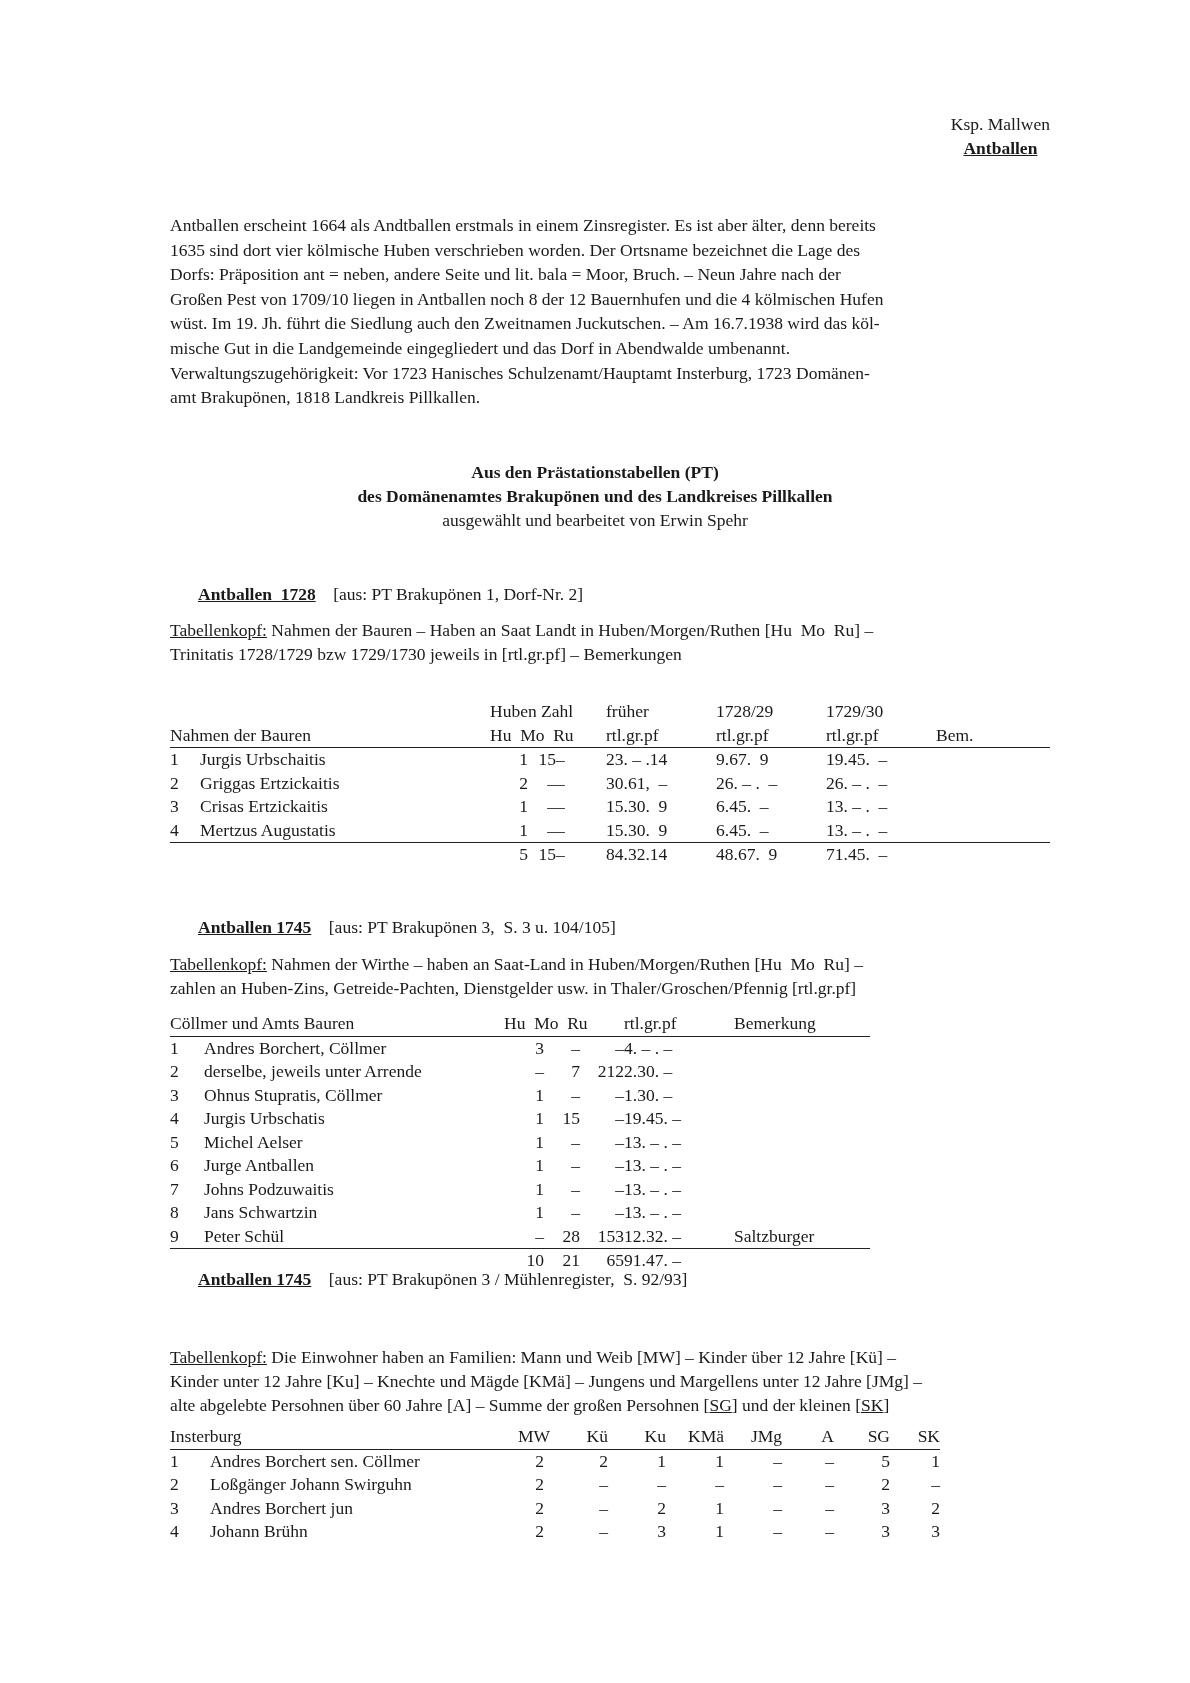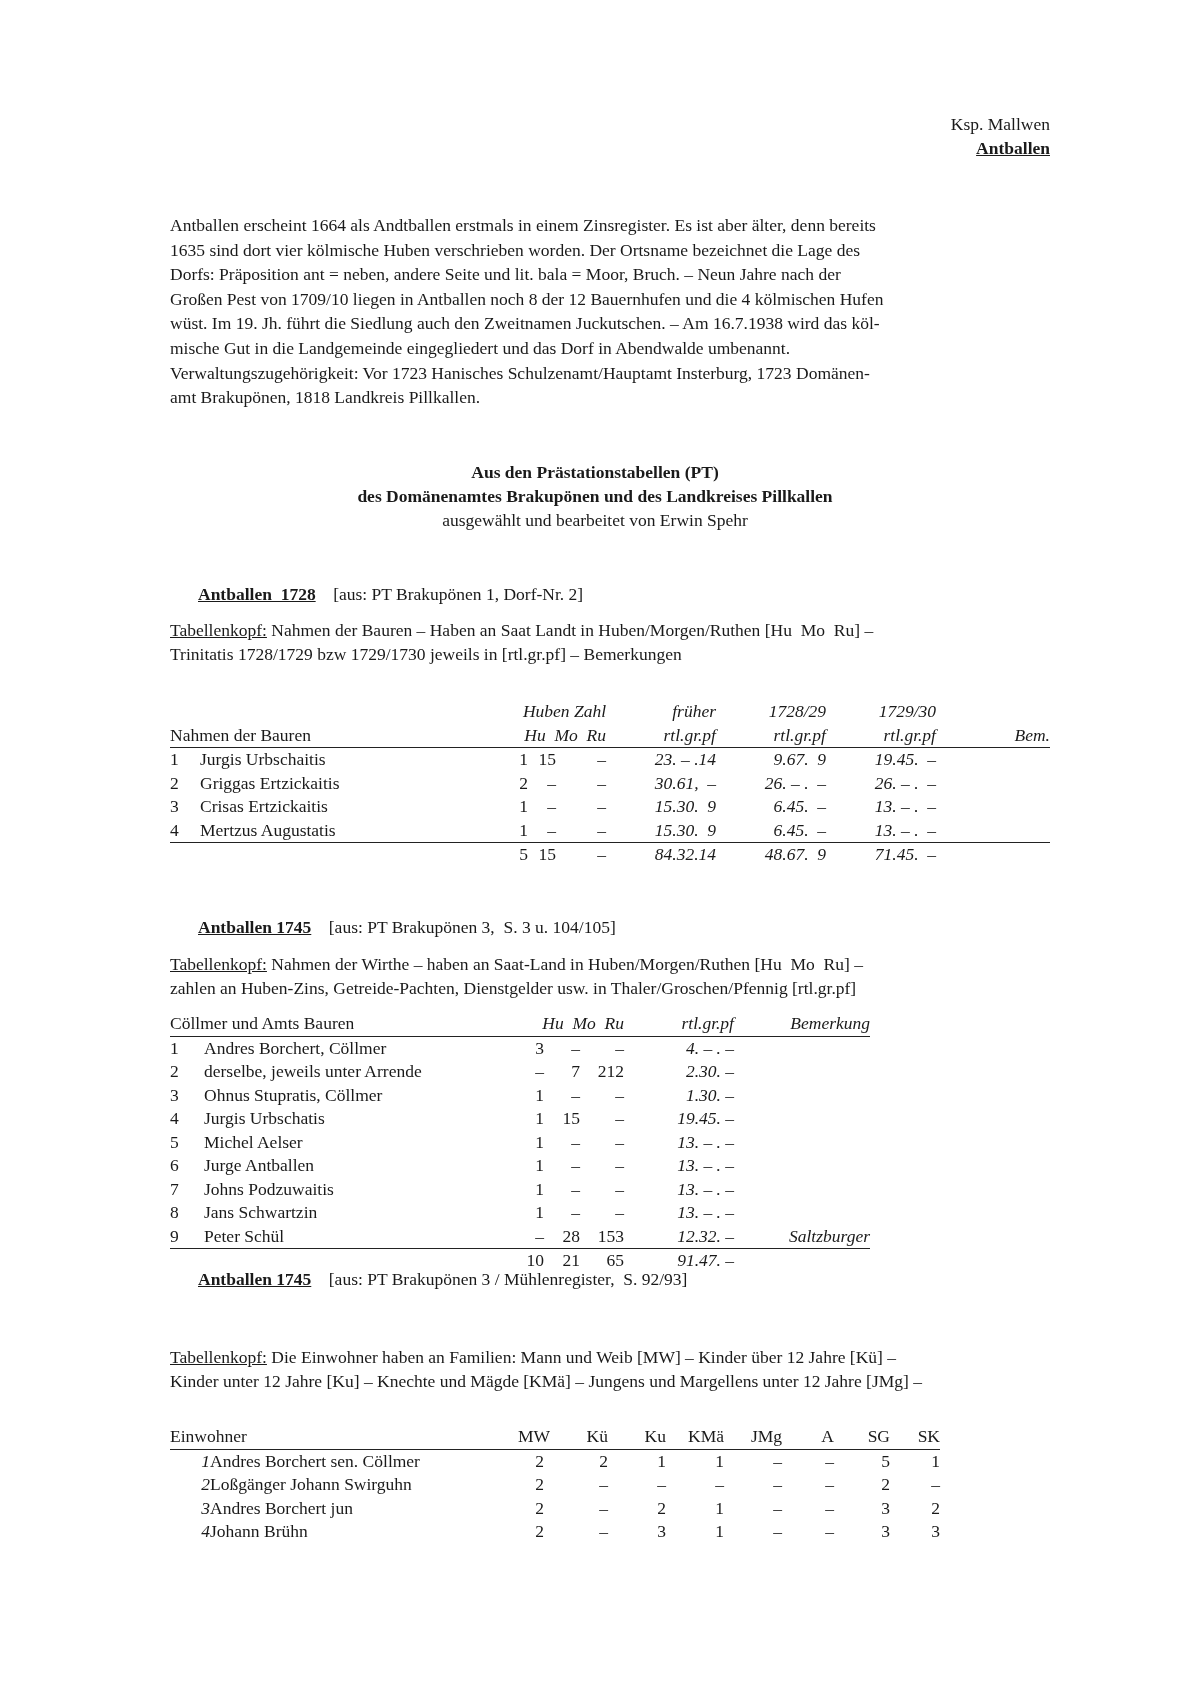--- a/index.html
+++ b/index.html
@@ -2,32 +2,32 @@
 <html><head>
 <meta charset="utf-8">
 <style>
   html, body { margin: 0; padding: 0; background: #ffffff; }
   body {
     width: 1190px; height: 1683px; position: relative; overflow: hidden;
     font-family: "Liberation Serif", "DejaVu Serif", serif;
     color: #1a1a1a; font-size: 17.5px;
   }
   .abs { position: absolute; }
-  .u { text-decoration: underline; }
+  .u { text-decoration: underline; text-align: center; }
   .b { font-weight: bold; }
   .header-right { right: 140px; top: 112px; text-align: right; line-height: 24px; }
   .intro { left: 170px; top: 213px; width: 880px; line-height: 24.6px; }
   .center-title { left: 0; width: 1190px; text-align: center; line-height: 24px; }
   .sec-title { left: 170px; line-height: 24px; margin-left: 28px; }
   .sec-desc { left: 170px; width: 880px; line-height: 24px; }
   table { border-collapse: collapse; position: absolute; font-size: 17.5px; }
   td { padding: 0; height: 23.5px; line-height: 23.5px; white-space: nowrap; }
   tr.hline td { border-bottom: 1.5px solid #222; }
   .num { text-align: right; }
-  .ctr { text-align: right; font-style: italic; }
+  .ctr { text-align: left; }
   .pre { white-space: pre; }
 </style>
 </head>
 <body>
 
 <div class="abs header-right">
   <div>Ksp. Mallwen</div>
   <div class="b u">Antballen</div>
 </div>
 
@@ -267,38 +267,41 @@
   </table>
 
 <div class="abs sec-title" style="top:1267px;">
   <span class="b u">Antballen 1745</span>
   <span class="pre">  </span>
   <span class="pre">[aus: PT Brakupönen 3 / Mühlenregister,  S. 92/93]</span>
 </div>
 <div class="abs sec-desc" style="top:1345px;">
   <div><span class="u">Tabellenkopf:</span><span class="pre"> Die Einwohner haben an Familien: Mann und Weib [MW] – Kinder über 12 Jahre [Kü] –</span></div>
   <div>Kinder unter 12 Jahre [Ku] – Knechte und Mägde [KMä] – Jungens und Margellens unter 12 Jahre [JMg] –</div>
+  <div>
+    <span class="pre">alte abgelebte Persohnen über 60 Jahre [A] – Summe der großen Persohnen </span>[<span class="u">SG</span>]<span class="pre"> und der kleinen </span>[<span class="u">SK</span>]
+  </div>
 </div>
 
 <table style="left:170px; top:1425px; width:770px;">
   <colgroup>
     <col style="width:40px">
       <col style="width:270px">
     <col style="width:70px">
       <col style="width:58px">
       <col style="width:58px">
       <col style="width:58px">
       <col style="width:58px">
       <col style="width:52px">
       <col style="width:56px">
       <col style="width:50px">
   </colgroup>
   <tbody>
       <tr class="hline">
-    <td colspan="2">Einwohner</td>
+    <td colspan="2">Insterburg</td>
     <td class="num">MW</td>
     <td class="num">Kü</td>
     <td class="num">Ku</td>
     <td class="num">KMä</td>
     <td class="num">JMg</td>
     <td class="num">A</td>
     <td class="num">SG</td>
     <td class="num">SK</td>
   </tr>
   <tr>

